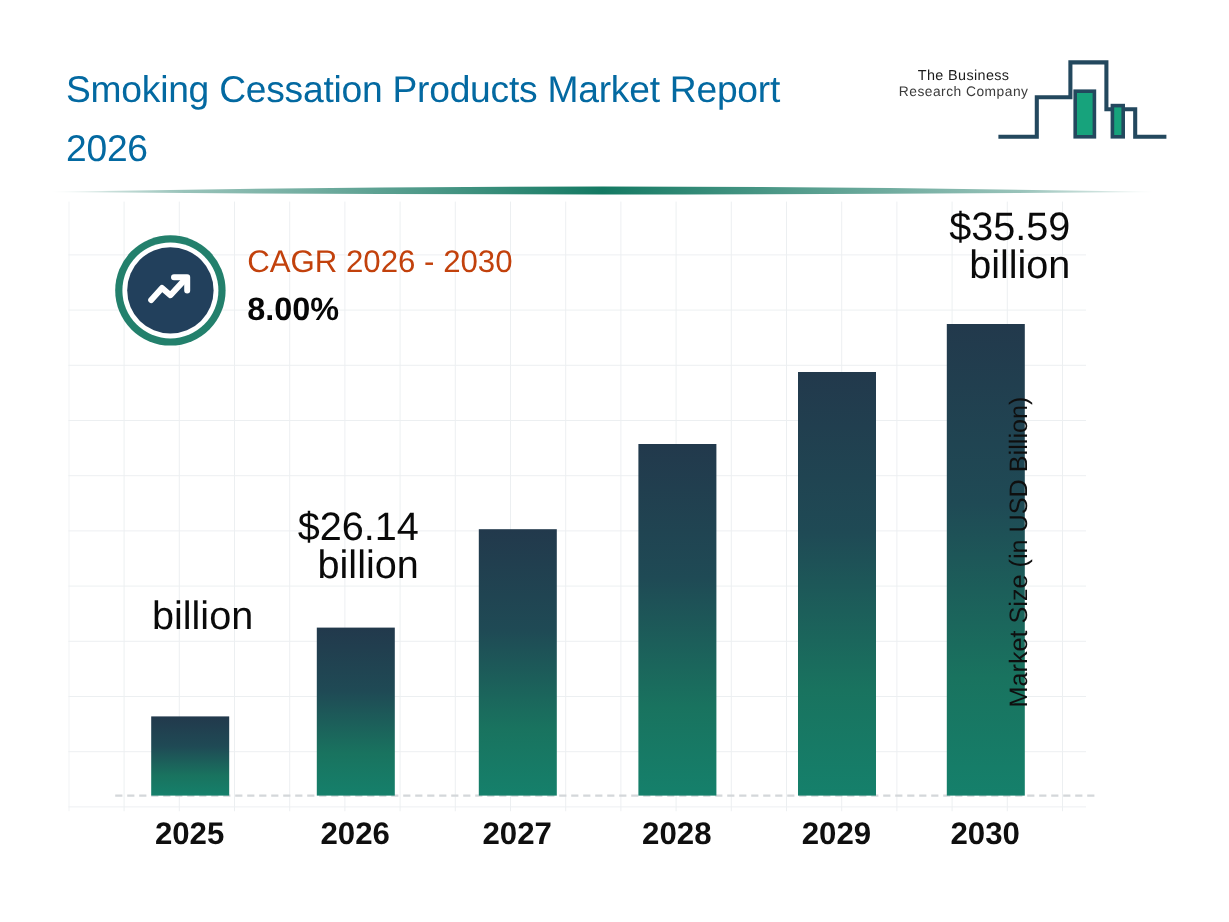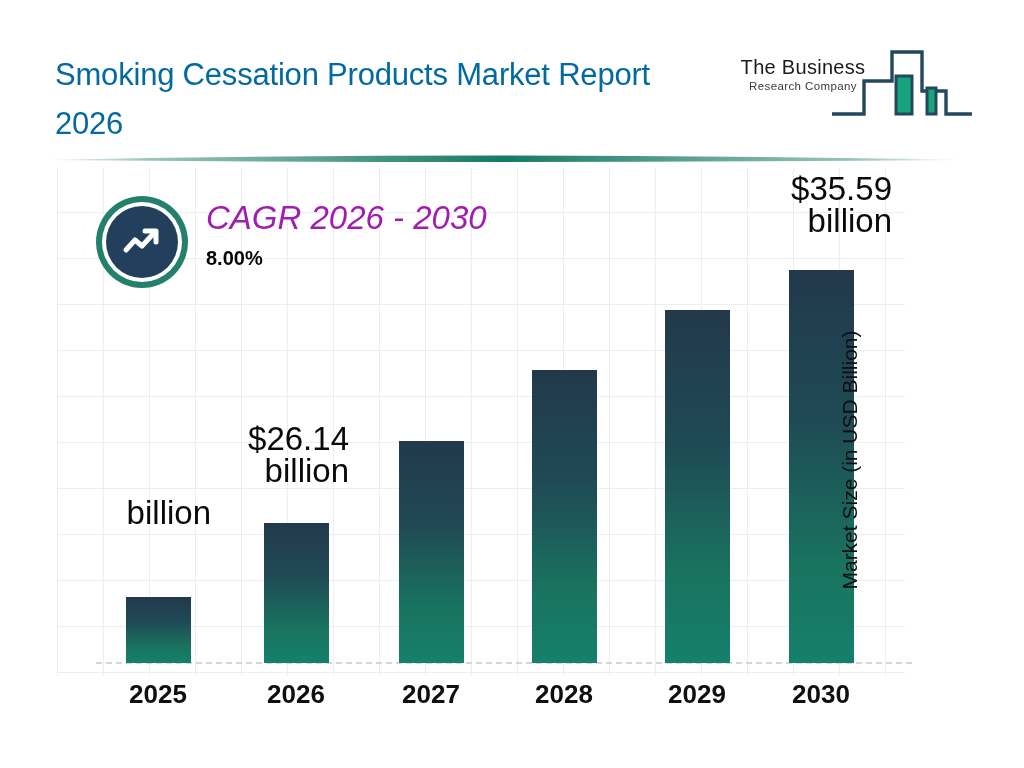--- a/index.html
+++ b/index.html
@@ -49,21 +49,21 @@
 
   #logo-text {
     position: absolute;
     left: 6px;
     top: 22px;
     width: 150px;
     text-align: center;
   }
 
   #logo-line1 {
-    font-size: 20px;
+    font-size: 12px;
     color: #1b1b1b;
     letter-spacing: 0.3px;
     font-weight: 400;
   }
 
   #logo-line2 {
     font-size: 11.5px;
     color: #3a3a3a;
     letter-spacing: 0.4px;
     margin-top: 1px;
@@ -209,29 +209,28 @@
   }
 
   #cagr-text {
     position: absolute;
     left: 110px;
     top: 5px;
     width: 310px;
   }
 
   #cagr-range {
-    font-size: 33px;
-    color: #a21caf;
+    font-size: 26px;
+    color: #c2410c;
     line-height: 34px;
     font-weight: 400;
-    font-style: italic;
   }
 
   #cagr-value {
-    font-size: 20px;
+    font-size: 27px;
     font-weight: bold;
     color: #060606;
     line-height: 40px;
     margin-top: 3px;
   }
 </style>
 </head>
 <body>
 
 <div id="page">

